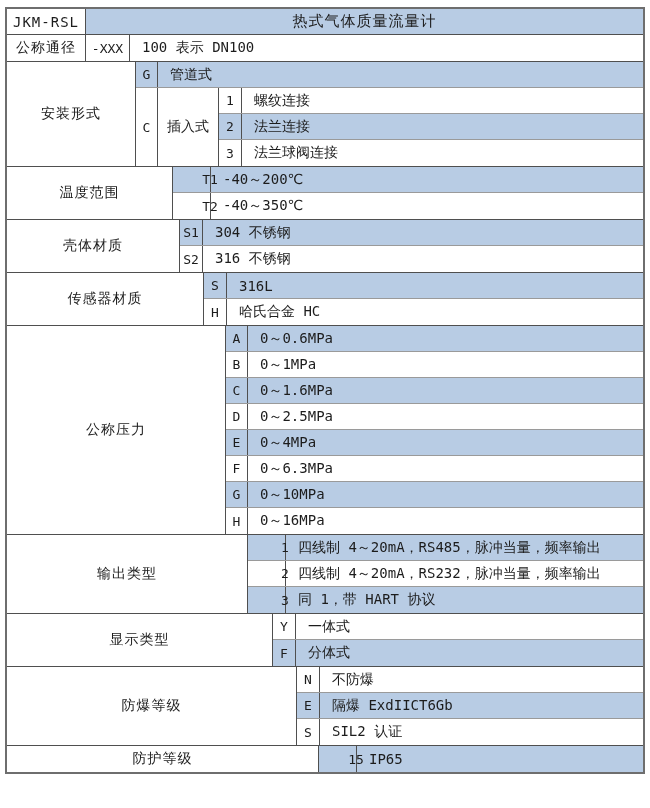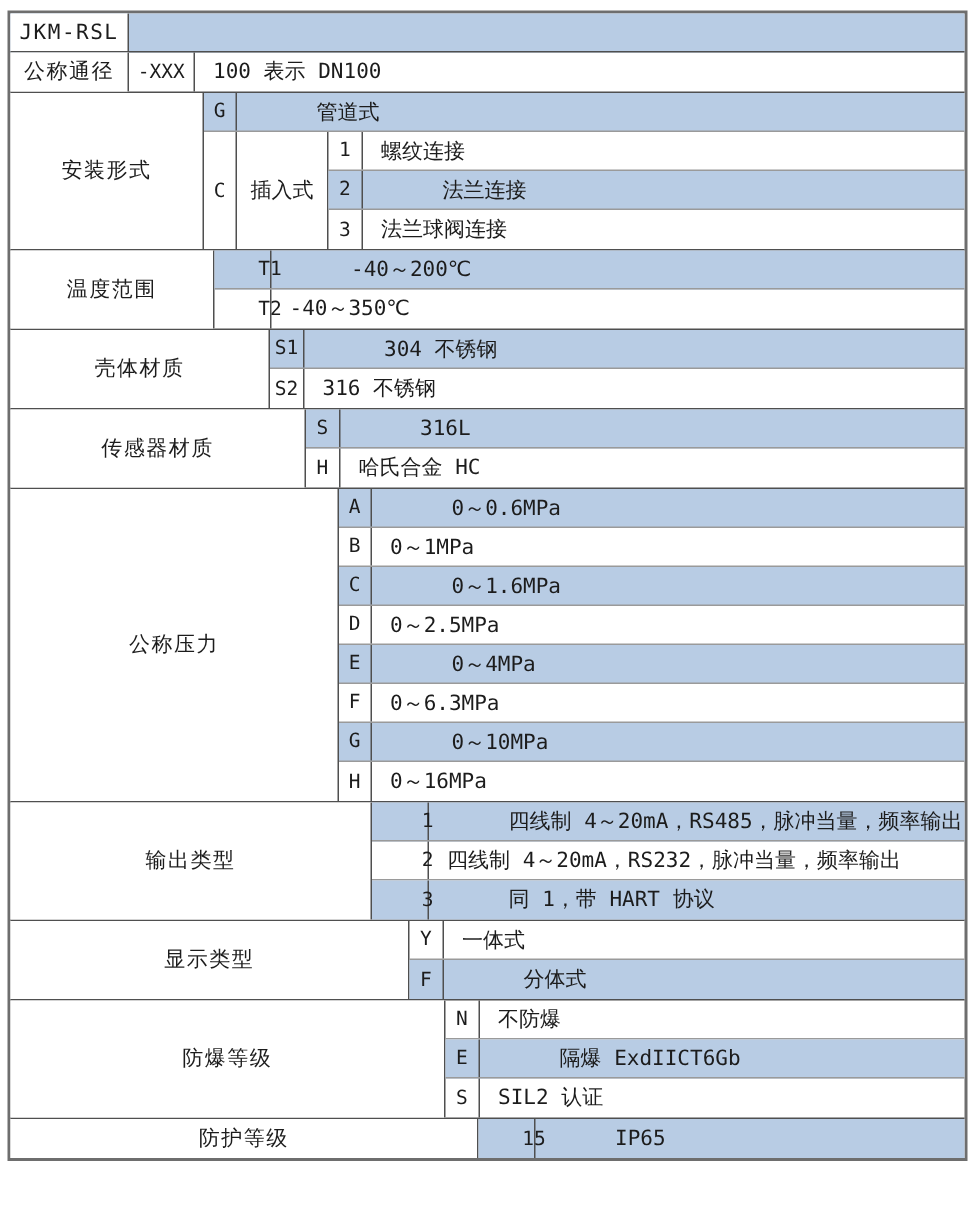--- a/index.html
+++ b/index.html
@@ -35,54 +35,55 @@
     flex: 0 0 auto;
   }
   .desc {
     flex: 1 1 auto; display: flex; align-items: center;
     padding-left: 12px; white-space: nowrap; overflow: hidden;
   }
   .title-cell {
     flex: 1 1 auto; display: flex; align-items: center; justify-content: center;
     font-size: 15px; letter-spacing: 1px;
   }
-  .hl { background: var(--hl, #b8cce4); gap: 41px; }
+  .hl { background: var(--hl, #b8cce4); }
   .hdr { height: 26px; }
   
   .sub { display: flex; height: 78px; }
   .mcell {
     display: flex; align-items: center; justify-content: center;
     border-right: 1px solid #4f4f4f; background: #ffffff; flex: 0 0 auto;
   }
   .subrows { flex: 1 1 auto; display: flex; flex-direction: column; min-width: 0; }
   
   .w-l1   { width: 79px; }
   .w-dnc  { width: 44px; }
   .w-li   { width: 129px; }
   .w-c22  { width: 22px; }
   .w-ins  { width: 61px; }
   .w-c23  { width: 23px; }
   .w-c24  { width: 24px; padding-left: 37px; }
-  .w-lt   { width: 136px; }
+  .w-lt   { width: 166px; }
   .w-lb   { width: 173px; }
   .w-ls   { width: 197px; }
   .w-lp   { width: 219px; }
   .w-lo   { width: 241px; }
   .w-ld   { width: 266px; }
   .w-le   { width: 290px; }
   .w-lip  { width: 312px; }
 </style>
 </head>
 <body>
 
 <div class="page">
   <div class="table">
 
     <div class="section hl hdr">
       <div class="sec-label w-l1">JKM-RSL</div>
+      <div class="title-cell">热式气体质量流量计</div>
     </div>
 
     <div class="section">
       <div class="sec-label w-l1">公称通径</div>
       <div class="rows">
         <div class="row">
           <div class="code w-dnc">-XXX</div>
           <div class="desc">100 表示 DN100</div>
         </div>
       </div>

